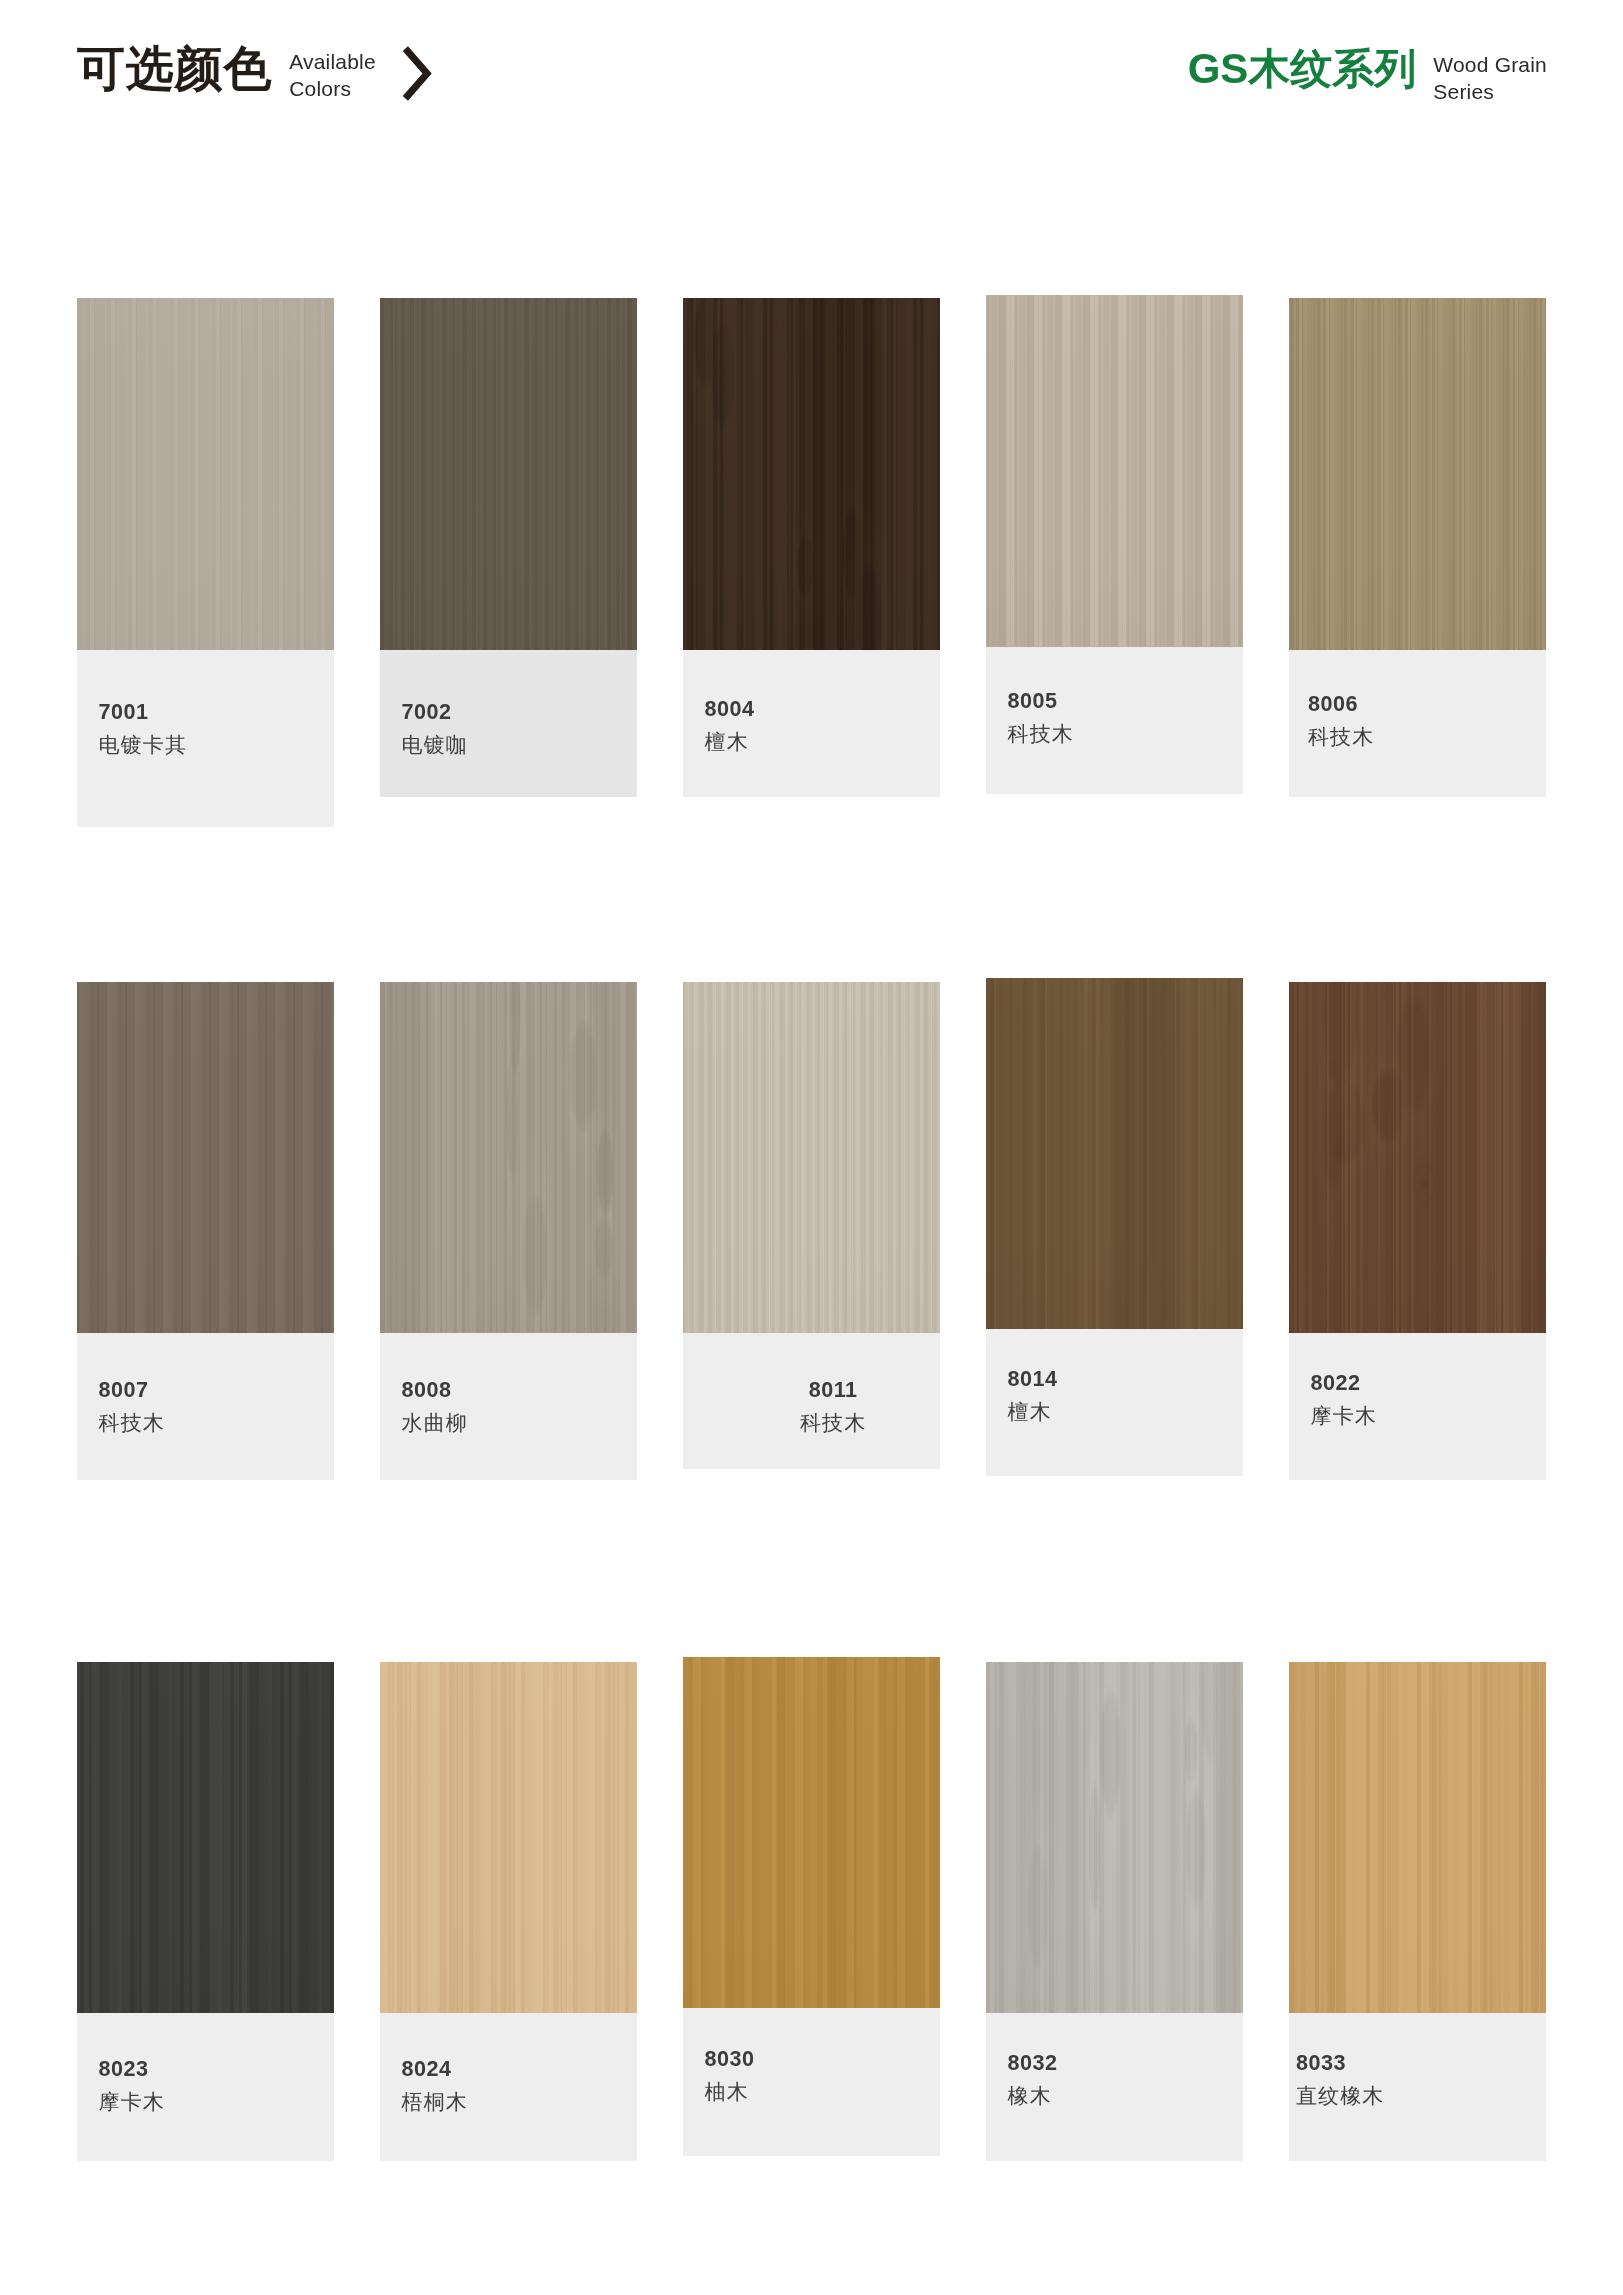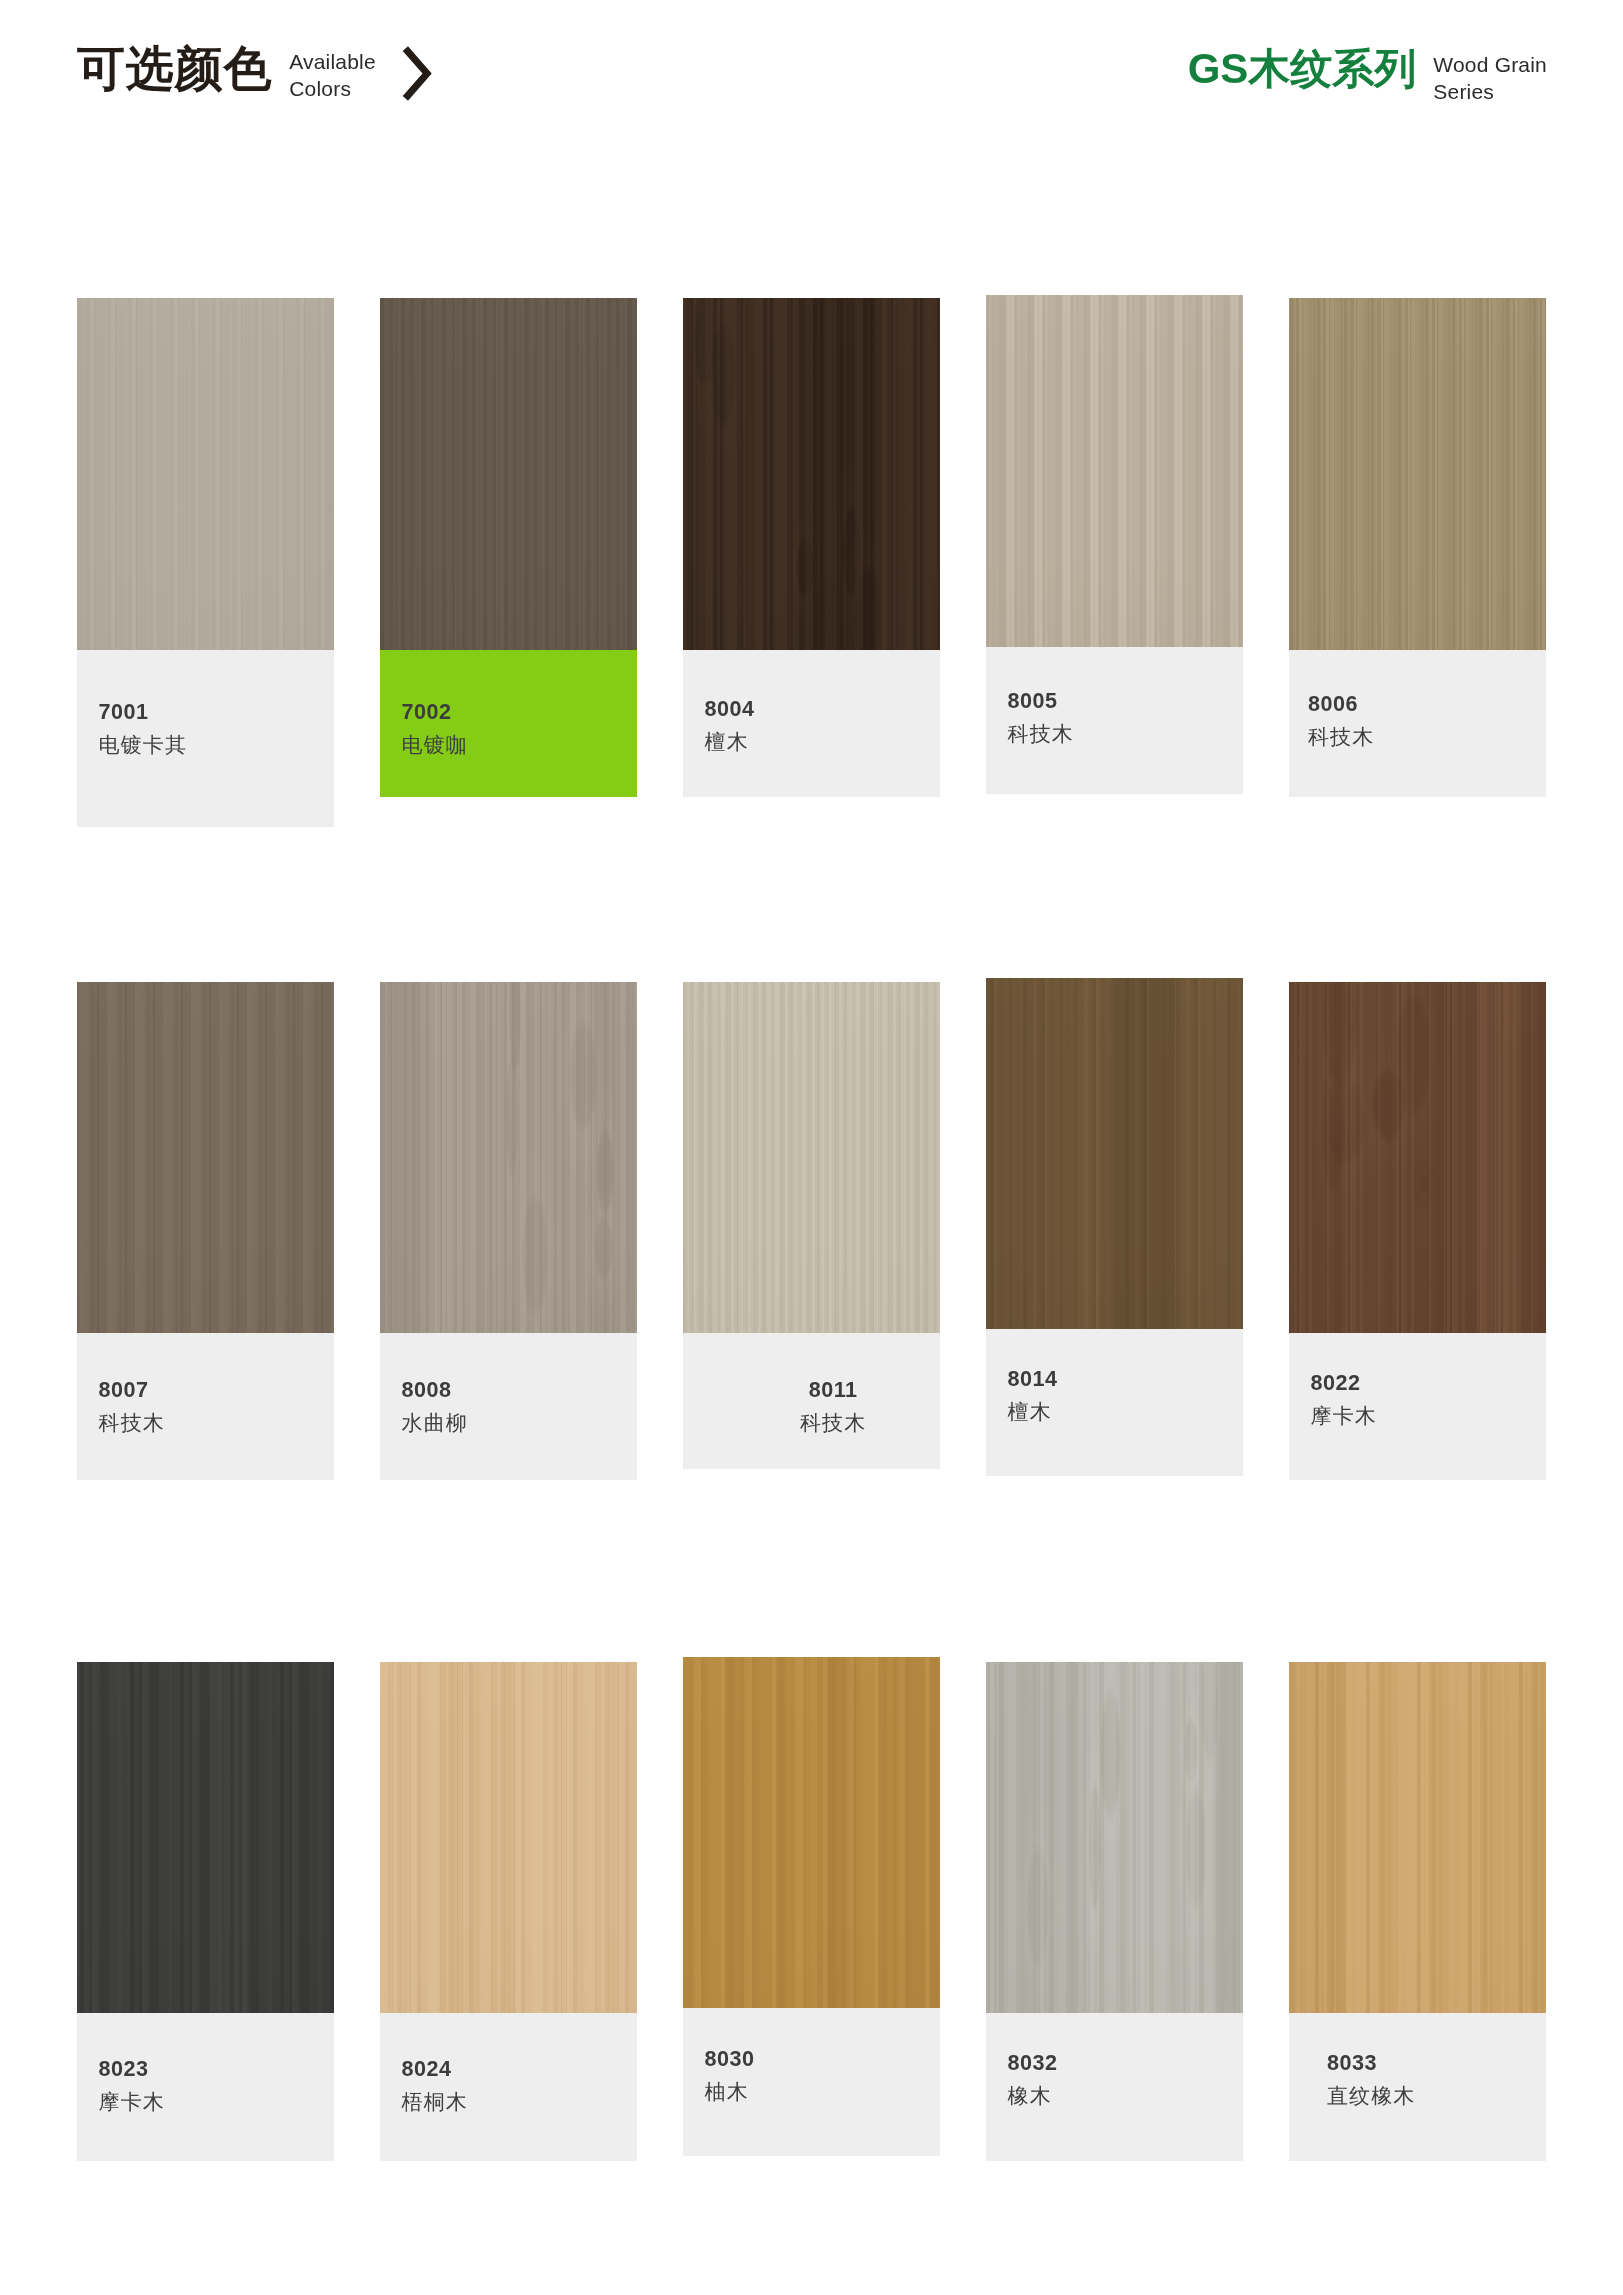--- a/index.html
+++ b/index.html
@@ -107,21 +107,21 @@
           <div class="label-inner" style="top: 51px; padding-left: 21.6px;">
             <div class="code" style="color: rgb(60, 60, 60);">7001</div>
             <div class="name">电镀卡其</div>
           </div>
         </div>
       </div>
       <div class="card" style="left: 380px; top: 298px; width: 257px; height: 499px;">
         <div class="swatch" style="height: 352px;">
           <div class="tex" style="background-color: rgb(99, 89, 76); background-image: repeating-linear-gradient(90deg, rgba(81, 72, 57, 0.255) 0px, rgba(81, 72, 57, 0.255) 4.3px, rgba(109, 99, 84, 0.184) 4.3px, rgba(109, 99, 84, 0.184) 7.3px, rgba(109, 99, 84, 0.133) 7.3px, rgba(109, 99, 84, 0.133) 9.8px, rgba(81, 72, 57, 0.196) 9.8px, rgba(81, 72, 57, 0.196) 13.3px, rgba(116, 106, 92, 0.33) 13.3px, rgba(116, 106, 92, 0.33) 14.2px, rgba(0, 0, 0, 0) 14.2px, rgba(0, 0, 0, 0) 15.5px, rgba(0, 0, 0, 0) 15.5px, rgba(0, 0, 0, 0) 18px, rgba(116, 106, 92, 0.208) 18px, rgba(116, 106, 92, 0.208) 20.6px), linear-gradient(rgba(116, 106, 92, 0.1) 0%, rgba(0, 0, 0, 0) 22%, rgba(0, 0, 0, 0) 74%, rgba(81, 72, 57, 0.1) 100%), linear-gradient(90deg, rgba(81, 72, 57, 0.12) 0%, rgba(0, 0, 0, 0) 16%, rgba(116, 106, 92, 0.07) 48%, rgba(0, 0, 0, 0) 82%, rgba(81, 72, 57, 0.11) 100%);"></div>
         </div>
-        <div class="label" style="top: 352px; height: 147px; background: #84cc16;">
+        <div class="label" style="top: 352px; height: 147px; background: #e5e5e5;">
           <div class="label-inner" style="top: 51px; padding-left: 21.6px;">
             <div class="code" style="color: rgb(60, 60, 60);">7002</div>
             <div class="name">电镀咖</div>
           </div>
         </div>
       </div>
       <div class="card" style="left: 683px; top: 298px; width: 257px; height: 499px;">
         <div class="swatch" style="height: 352px;">
           <div class="tex" style="background-color: rgb(58, 42, 30); background-image: repeating-linear-gradient(90deg, rgba(74, 55, 41, 0.267) 0px, rgba(74, 55, 41, 0.267) 3.6px, rgba(36, 23, 16, 0.227) 3.6px, rgba(36, 23, 16, 0.227) 5.6px, rgba(0, 0, 0, 0) 5.6px, rgba(0, 0, 0, 0) 7px, rgba(36, 23, 16, 0.286) 7px, rgba(36, 23, 16, 0.286) 10px, rgba(0, 0, 0, 0) 10px, rgba(0, 0, 0, 0) 11.3px, rgba(74, 55, 41, 0.208) 11.3px, rgba(74, 55, 41, 0.208) 13.4px, rgba(36, 23, 16, 0.173) 13.4px, rgba(36, 23, 16, 0.173) 14.2px, rgba(0, 0, 0, 0) 14.2px, rgba(0, 0, 0, 0) 17px, rgba(0, 0, 0, 0) 17px, rgba(0, 0, 0, 0) 19px, rgba(0, 0, 0, 0) 19px, rgba(0, 0, 0, 0) 22px, rgba(74, 55, 41, 0.333) 22px, rgba(74, 55, 41, 0.333) 26px, rgba(74, 55, 41, 0.34) 26px, rgba(74, 55, 41, 0.34) 30px, rgba(36, 23, 16, 0.314) 30px, rgba(36, 23, 16, 0.314) 34px, rgba(0, 0, 0, 0) 34px, rgba(0, 0, 0, 0) 37px, rgba(36, 23, 16, 0.357) 37px, rgba(36, 23, 16, 0.357) 40px, rgba(0, 0, 0, 0) 40px, rgba(0, 0, 0, 0) 42px, rgba(74, 55, 41, 0.255) 42px, rgba(74, 55, 41, 0.255) 44px, rgba(74, 55, 41, 0.31) 44px, rgba(74, 55, 41, 0.31) 46px, rgba(74, 55, 41, 0.318) 46px, rgba(74, 55, 41, 0.318) 49px, rgba(74, 55, 41, 0.145) 49px, rgba(74, 55, 41, 0.145) 50px), repeating-linear-gradient(90deg, rgba(74, 55, 41, 0.23) 0px, rgba(74, 55, 41, 0.23) 62px, rgba(74, 55, 41, 0.165) 62px, rgba(74, 55, 41, 0.165) 116px, rgba(36, 23, 16, 0.318) 116px, rgba(36, 23, 16, 0.318) 148px, rgba(36, 23, 16, 0.33) 148px, rgba(36, 23, 16, 0.33) 199px, rgba(74, 55, 41, 0.298) 199px, rgba(74, 55, 41, 0.298) 249px), radial-gradient(11% 27.5% at 47.6% 76.3%, rgba(36, 23, 16, 0.306) 0%, rgba(36, 23, 16, 0.306) 26%, rgba(74, 55, 41, 0.235) 34%, rgba(0, 0, 0, 0) 62%), radial-gradient(13.5% 43.5% at 8.5% 11.9%, rgba(36, 23, 16, 0.286) 0%, rgba(36, 23, 16, 0.286) 26%, rgba(74, 55, 41, 0.165) 34%, rgba(0, 0, 0, 0) 62%), radial-gradient(16% 48.5% at 15.5% 21.9%, rgba(36, 23, 16, 0.24) 0%, rgba(36, 23, 16, 0.24) 26%, rgba(74, 55, 41, 0.227) 34%, rgba(0, 0, 0, 0) 62%), radial-gradient(17.2% 47.5% at 72.1% 90.7%, rgba(36, 23, 16, 0.243) 0%, rgba(36, 23, 16, 0.243) 26%, rgba(74, 55, 41, 0.227) 34%, rgba(0, 0, 0, 0) 62%), radial-gradient(11.1% 41.3% at 65.5% 72.1%, rgba(36, 23, 16, 0.286) 0%, rgba(36, 23, 16, 0.286) 26%, rgba(74, 55, 41, 0.26) 34%, rgba(0, 0, 0, 0) 62%), linear-gradient(rgba(74, 55, 41, 0.1) 0%, rgba(0, 0, 0, 0) 22%, rgba(0, 0, 0, 0) 74%, rgba(36, 23, 16, 0.1) 100%), linear-gradient(90deg, rgba(36, 23, 16, 0.12) 0%, rgba(0, 0, 0, 0) 16%, rgba(74, 55, 41, 0.07) 48%, rgba(0, 0, 0, 0) 82%, rgba(36, 23, 16, 0.11) 100%);"></div>
         </div>
@@ -251,21 +251,21 @@
             <div class="code" style="color: rgb(60, 60, 60);">8032</div>
             <div class="name">橡木</div>
           </div>
         </div>
       </div>
       <div class="card" style="left: 1289px; top: 1662px; width: 257px; height: 499px;">
         <div class="swatch" style="height: 351px;">
           <div class="tex" style="background-color: rgb(201, 160, 102); background-image: repeating-linear-gradient(90deg, rgba(0, 0, 0, 0) 0px, rgba(0, 0, 0, 0) 3.7px, rgba(0, 0, 0, 0) 3.7px, rgba(0, 0, 0, 0) 6.5px, rgba(216, 179, 125, 0.224) 6.5px, rgba(216, 179, 125, 0.224) 7.6px, rgba(216, 179, 125, 0.35) 7.6px, rgba(216, 179, 125, 0.35) 11px, rgba(216, 179, 125, 0.157) 11px, rgba(216, 179, 125, 0.157) 12.8px, rgba(216, 179, 125, 0.19) 12.8px, rgba(216, 179, 125, 0.19) 17px, rgba(216, 179, 125, 0.337) 17px, rgba(216, 179, 125, 0.337) 20px, rgba(216, 179, 125, 0.31) 20px, rgba(216, 179, 125, 0.31) 24px, rgba(216, 179, 125, 0.25) 24px, rgba(216, 179, 125, 0.25) 26px, rgba(180, 140, 82, 0.31) 26px, rgba(180, 140, 82, 0.31) 30px, rgba(216, 179, 125, 0.345) 30px, rgba(216, 179, 125, 0.345) 32px, rgba(216, 179, 125, 0.157) 32px, rgba(216, 179, 125, 0.157) 35px, rgba(216, 179, 125, 0.306) 35px, rgba(216, 179, 125, 0.306) 38px, rgba(192, 150, 89, 0.29) 38px, rgba(192, 150, 89, 0.29) 41px, rgba(180, 140, 82, 0.333) 41px, rgba(180, 140, 82, 0.333) 44px, rgba(180, 140, 82, 0.176) 44px, rgba(180, 140, 82, 0.176) 46px, rgba(216, 179, 125, 0.32) 46px, rgba(216, 179, 125, 0.32) 47px, rgba(180, 140, 82, 0.173) 47px, rgba(180, 140, 82, 0.173) 51px), repeating-linear-gradient(90deg, rgba(180, 140, 82, 0.224) 0px, rgba(180, 140, 82, 0.224) 57px, rgba(216, 179, 125, 0.29) 57px, rgba(216, 179, 125, 0.29) 96px, rgba(216, 179, 125, 0.23) 96px, rgba(216, 179, 125, 0.23) 110px, rgba(216, 179, 125, 0.318) 110px, rgba(216, 179, 125, 0.318) 146px, rgba(216, 179, 125, 0.19) 146px, rgba(216, 179, 125, 0.19) 210px, rgba(0, 0, 0, 0) 210px, rgba(0, 0, 0, 0) 259px, rgba(0, 0, 0, 0) 259px, rgba(0, 0, 0, 0) 317px), linear-gradient(rgba(216, 179, 125, 0.1) 0%, rgba(0, 0, 0, 0) 22%, rgba(0, 0, 0, 0) 74%, rgba(180, 140, 82, 0.1) 100%), linear-gradient(90deg, rgba(180, 140, 82, 0.12) 0%, rgba(0, 0, 0, 0) 16%, rgba(216, 179, 125, 0.07) 48%, rgba(0, 0, 0, 0) 82%, rgba(180, 140, 82, 0.11) 100%);"></div>
         </div>
         <div class="label" style="top: 351px; height: 148px; background: rgb(238, 238, 238);">
-          <div class="label-inner" style="top: 39px; padding-left: 38px;">
+          <div class="label-inner" style="top: 39px; padding-left: 7px;">
             <div class="code" style="color: rgb(60, 60, 60);">8033</div>
             <div class="name">直纹橡木</div>
           </div>
         </div>
       </div>
     </div>
 
 </div>
 
 

